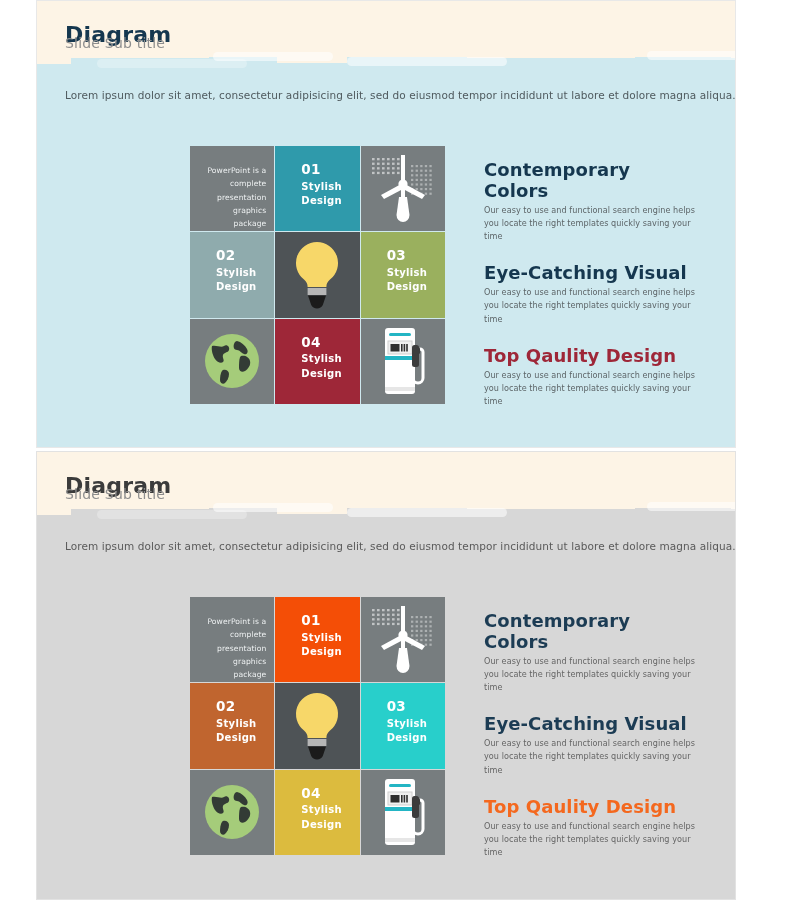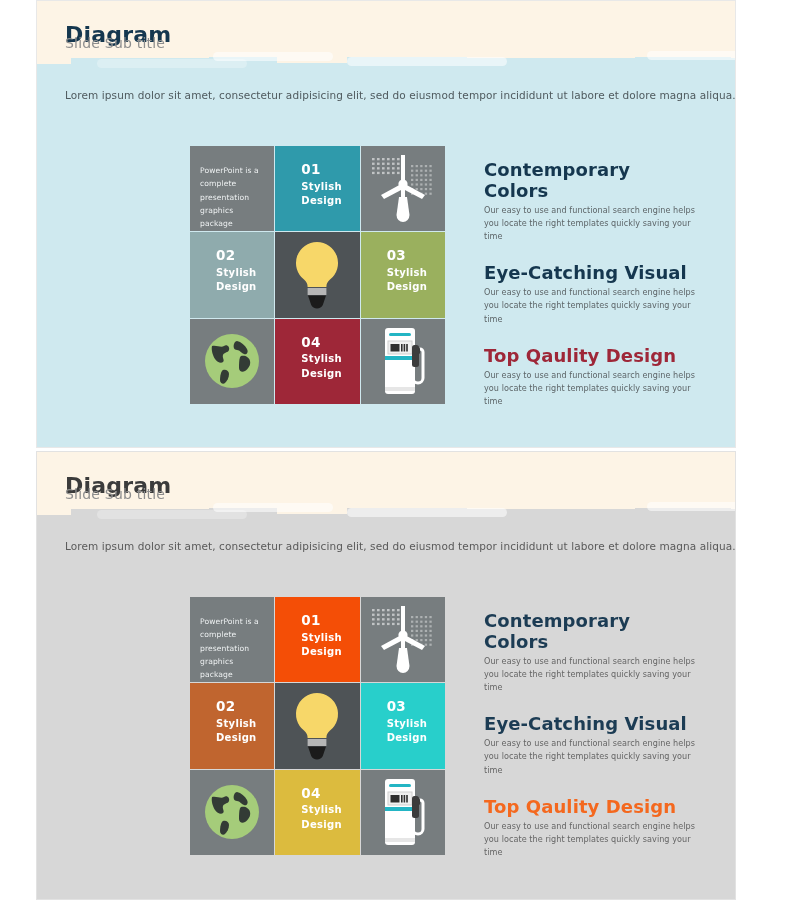--- a/index.html
+++ b/index.html
@@ -32,21 +32,21 @@
 
   
   .grid{position:absolute;left:153px;top:145px;width:255px;height:258px;
         display:grid;grid-template-columns:1fr 1fr 1fr;grid-template-rows:1fr 1fr 1fr;
         gap:1px;background:#cfe9ef;}
   .panel-2 .grid{background:#d7d7d7;}
   .cell{position:relative;overflow:hidden;}
   .cell-text{position:absolute;left:26px;top:14px;right:6px;color:#ffffff;}
   .num{font-size:13.5px;font-weight:bold;line-height:1.45;letter-spacing:.3px;}
   .styl{font-size:10px;font-weight:bold;line-height:1.45;letter-spacing:.3px;}
-  .blurb{position:absolute;left:10px;top:18px;right:8px;font-size:7.6px;line-height:1.75;color:#eef1f2;letter-spacing:.1px;}
+  .blurb{position:absolute;left:10px;top:18px;right:8px;font-size:7.6px;line-height:1.75;color:#eef1f2;letter-spacing:.1px;text-align:right;}
 
   
   .copy{position:absolute;left:447px;top:158px;width:215px;}
   .blk{margin-bottom:19px;}
   .blk h3{margin:0 0 3px 0;font-size:18px;font-weight:bold;letter-spacing:.1px;}
   .blk p{margin:0;font-size:8.1px;line-height:1.62;color:#5d6568;letter-spacing:.05px;}
   .panel-2 .blk p{color:#656565;}
 
   svg{display:block;}
 </style>

